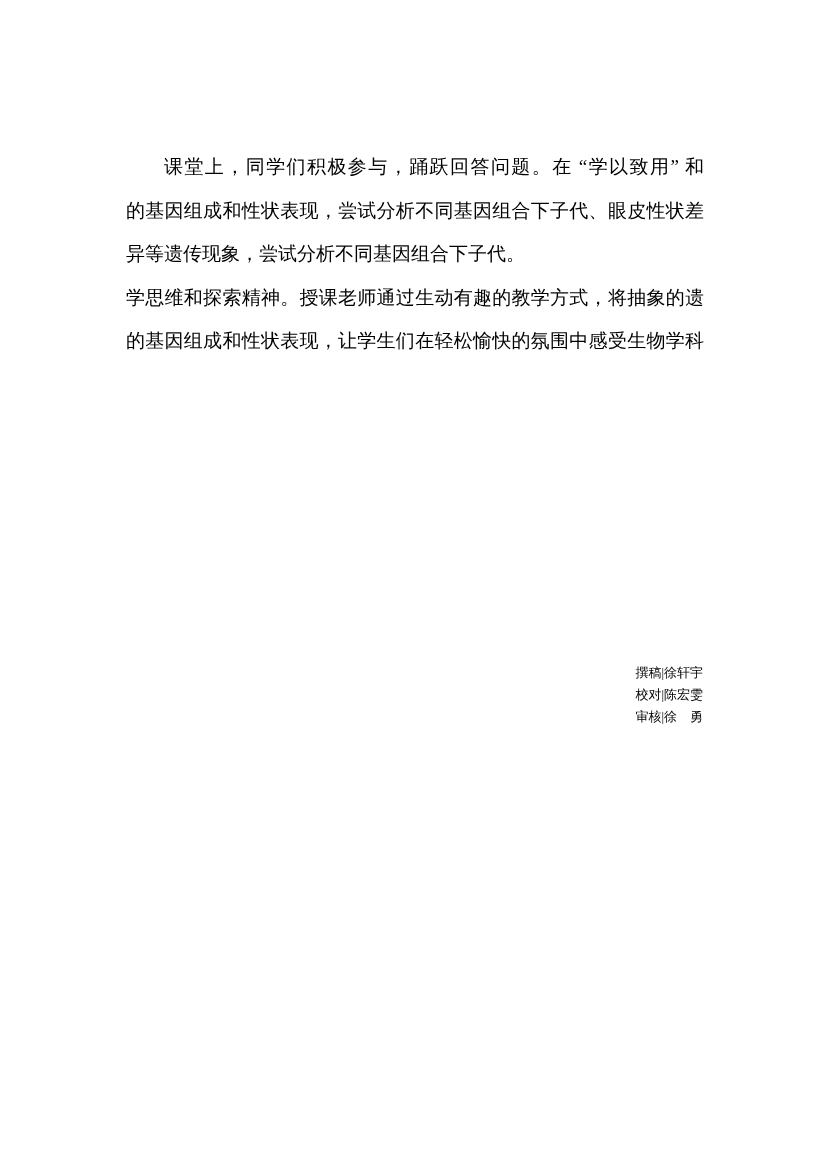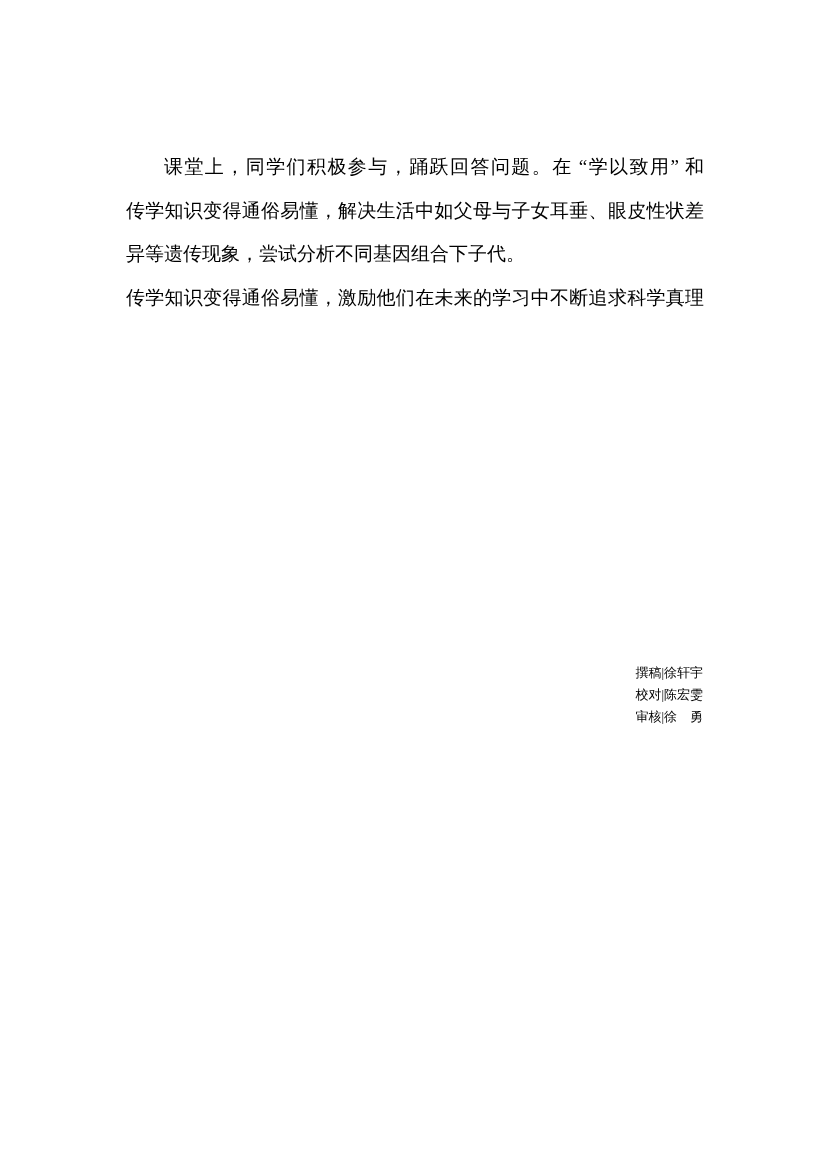--- a/index.html
+++ b/index.html
@@ -54,26 +54,27 @@
 </style>
 </head>
 <body>
 
 <div class="page">
 
   <div class="text-block">
 
     <div class="para">
       <div class="line indent">课堂上，同学们积极参与，踊跃回答问题。在 “学以致用” 和</div>
-      <div class="line">传学知识变得通俗易懂，解决生活中如父母与子女耳垂、眼皮性状差</div>
+      <div class="line">的基因组成和性状表现，尝试分析不同基因组合下子代、眼皮性状差</div>
       <div class="line short">异等遗传现象，尝试分析不同基因组合下子代。</div>
     </div>
 
     <div class="para">
-      <div class="line">传学知识变得通俗易懂，激励他们在未来的学习中不断追求科学真理</div>
+      <div class="line">学思维和探索精神。授课老师通过生动有趣的教学方式，将抽象的遗</div>
+      <div class="line">的基因组成和性状表现，让学生们在轻松愉快的氛围中感受生物学科</div>
     </div>
 
   </div>
 
   <div class="signature">
     <div class="sig-line">撰稿|徐轩宇</div>
     <div class="sig-line">校对|陈宏雯</div>
     <div class="sig-line">审核|徐　勇</div>
   </div>
 

